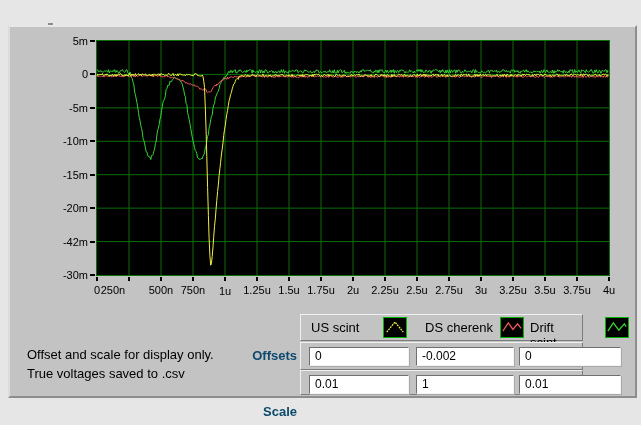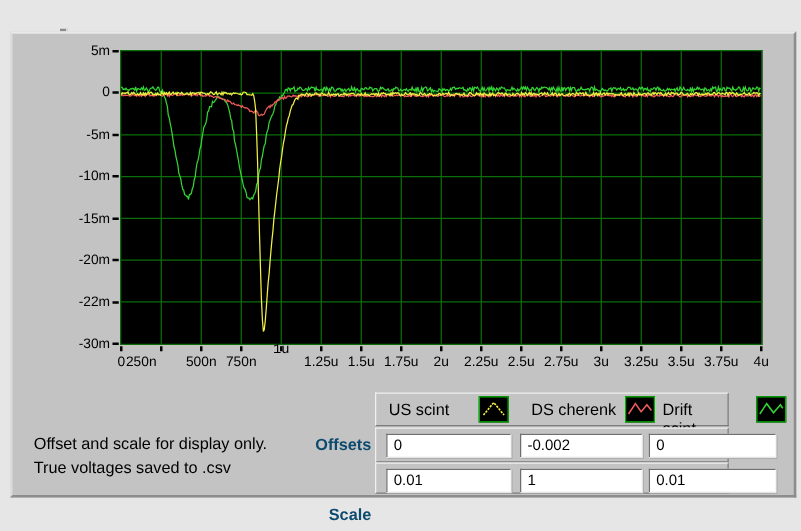--- a/index.html
+++ b/index.html
@@ -110,33 +110,33 @@
       <div class="axis-label y-label" style="left: 42px; top: 67.4286px;">0</div>
       <div class="y-tick" style="left: 90px; top: 73.4286px;"></div>
       <div class="axis-label y-label" style="left: 42px; top: 100.857px;">-5m</div>
       <div class="y-tick" style="left: 90px; top: 106.857px;"></div>
       <div class="axis-label y-label" style="left: 42px; top: 134.286px;">-10m</div>
       <div class="y-tick" style="left: 90px; top: 140.286px;"></div>
       <div class="axis-label y-label" style="left: 42px; top: 167.714px;">-15m</div>
       <div class="y-tick" style="left: 90px; top: 173.714px;"></div>
       <div class="axis-label y-label" style="left: 42px; top: 201.143px;">-20m</div>
       <div class="y-tick" style="left: 90px; top: 207.143px;"></div>
-      <div class="axis-label y-label" style="left: 42px; top: 234.571px;">-22m</div>
+      <div class="axis-label y-label" style="left: 42px; top: 234.571px;">-42m</div>
       <div class="y-tick" style="left: 90px; top: 240.571px;"></div>
       <div class="axis-label y-label" style="left: 42px; top: 268px;">-30m</div>
       <div class="y-tick" style="left: 90px; top: 274px;"></div>
       <div class="axis-label x-label" style="left: 75px; top: 283px;">0</div>
       <div class="x-tick" style="left: 96px; top: 277px;"></div>
       <div class="axis-label x-label" style="left: 91px; top: 283px;">250n</div>
       <div class="x-tick" style="left: 128px; top: 277px;"></div>
       <div class="axis-label x-label" style="left: 139px; top: 283px;">500n</div>
       <div class="x-tick" style="left: 160px; top: 277px;"></div>
       <div class="axis-label x-label" style="left: 171px; top: 283px;">750n</div>
       <div class="x-tick" style="left: 192px; top: 277px;"></div>
-      <div class="axis-label x-label" style="left: 203px; top: 273px; font-family: Liberation Mono, monospace;">1u</div>
+      <div class="axis-label x-label" style="left: 203px; top: 284px;">1u</div>
       <div class="x-tick" style="left: 224px; top: 277px;"></div>
       <div class="axis-label x-label" style="left: 235px; top: 283px;">1.25u</div>
       <div class="x-tick" style="left: 256px; top: 277px;"></div>
       <div class="axis-label x-label" style="left: 267px; top: 283px;">1.5u</div>
       <div class="x-tick" style="left: 288px; top: 277px;"></div>
       <div class="axis-label x-label" style="left: 299px; top: 283px;">1.75u</div>
       <div class="x-tick" style="left: 320px; top: 277px;"></div>
       <div class="axis-label x-label" style="left: 331px; top: 283px;">2u</div>
       <div class="x-tick" style="left: 352px; top: 277px;"></div>
       <div class="axis-label x-label" style="left: 363px; top: 283px;">2.25u</div>

